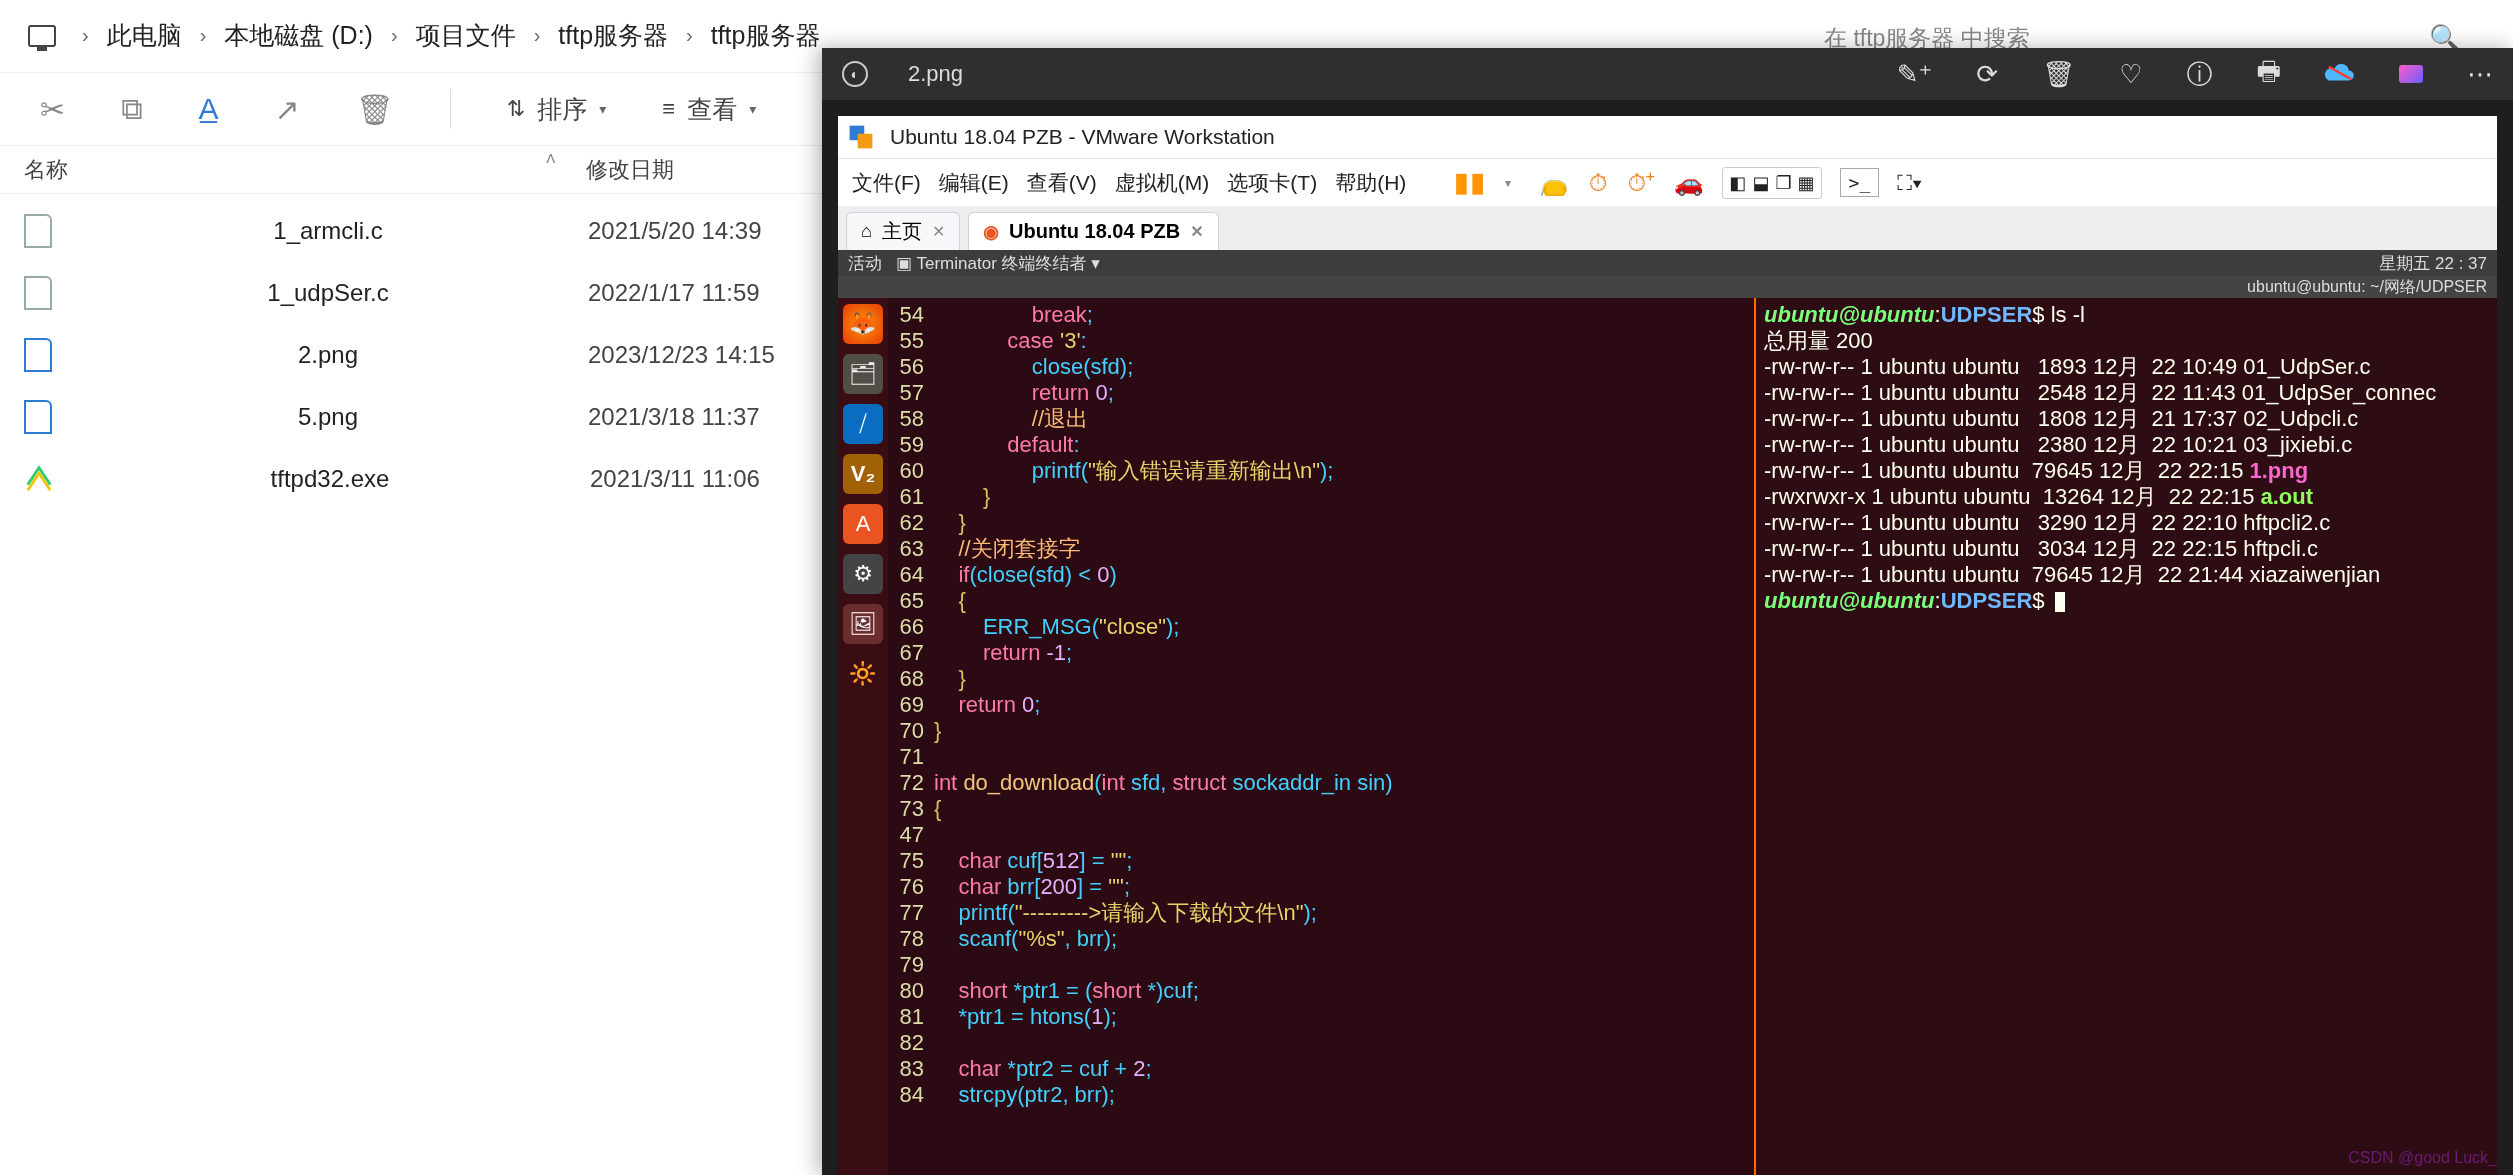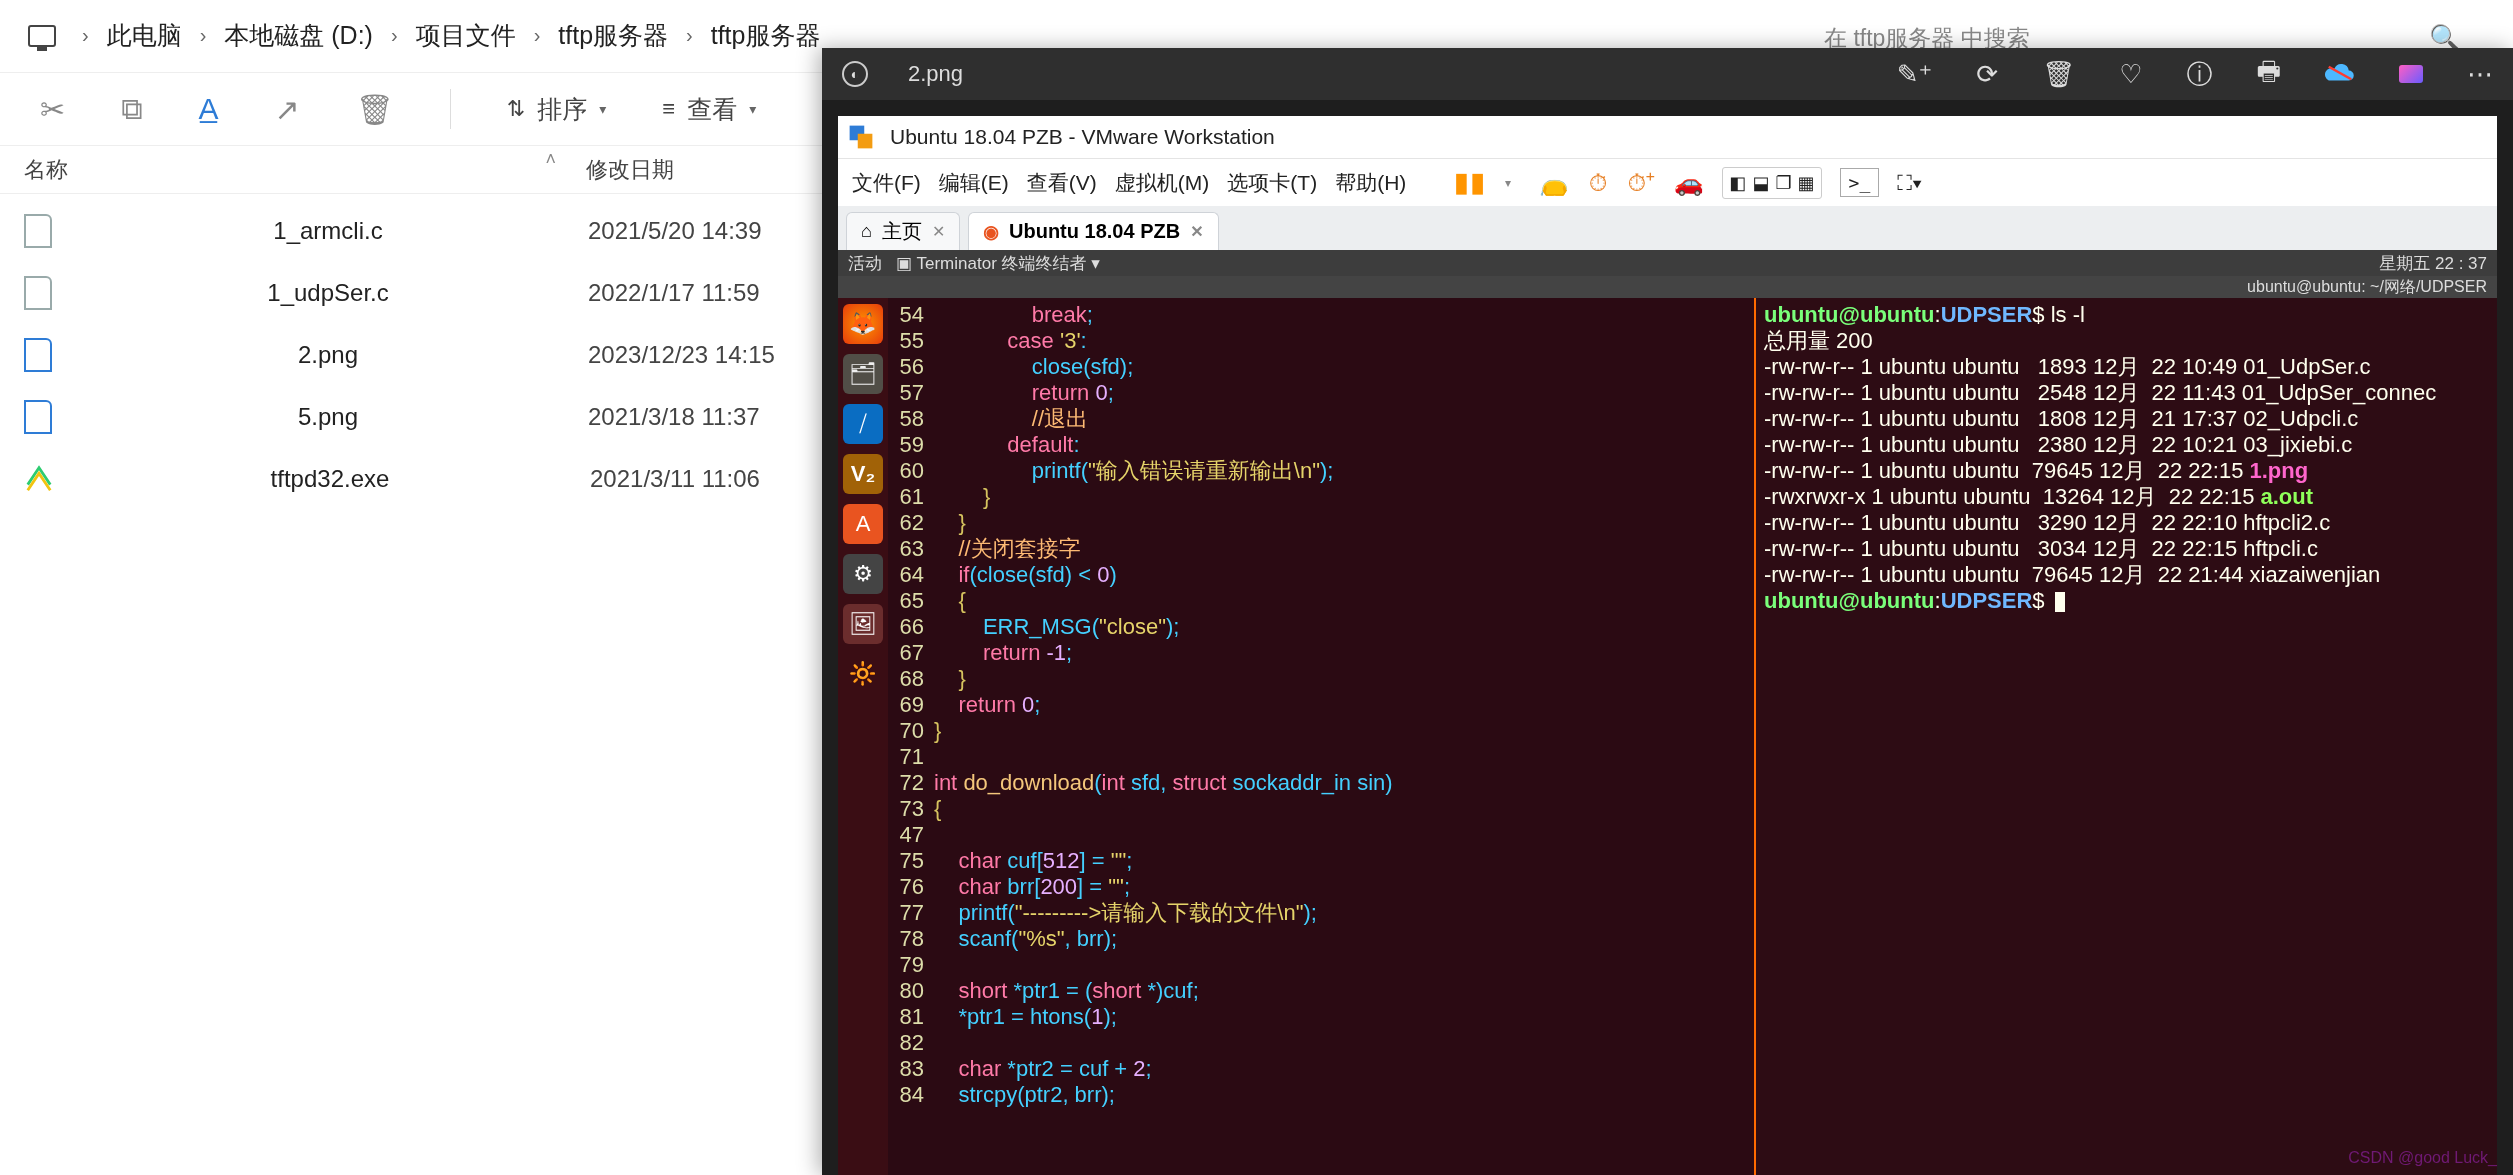--- a/index.html
+++ b/index.html
@@ -89,21 +89,21 @@
 .code-line .code{white-space:pre;color:#44d0ff;}
 .c-kw{color:#ff7aa8;}
 .c-fn{color:#44d0ff;}
 .c-str{color:#e6d46a;}
 .c-cm{color:#fdba74;}
 .c-num{color:#e6b0ff;}
 .c-def{color:#f4c77b;}
 .c-br{color:#d6c35f;}
 
 #term-pane { flex:1; background:#2d0c14; font-family:"Consolas","DejaVu Sans Mono",monospace; font-size:22px; line-height:26px; color:#ffe; padding:4px 8px;}
-#term-pane .pr-u{color:#7aff7a;font-weight:bold;}
+#term-pane .pr-u{color:#7aff7a;font-weight:bold;font-style:italic;}
 #term-pane .pr-p{color:#6fb8ff;font-weight:bold;}
 #term-pane .hl{color:#ff66cc;font-weight:bold;}
 #term-pane .hl2{color:#8fff5a;font-weight:bold;}
 #term-pane .tl{white-space:pre;}
 #term-pane .cursor{display:inline-block;width:10px;height:20px;background:#ffe;vertical-align:middle;margin-left:4px;}
 
 #watermark{position:absolute;right:16px;bottom:8px;color:#701a75;font-size:16px;}
 </style>
 </head>
 <body>

